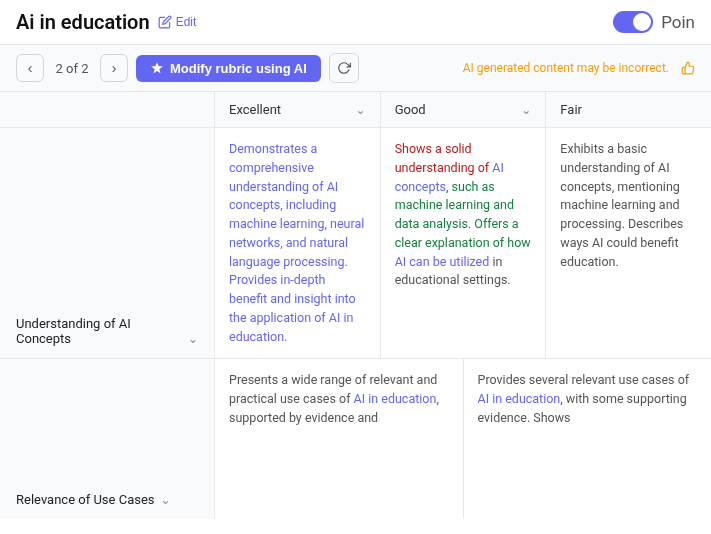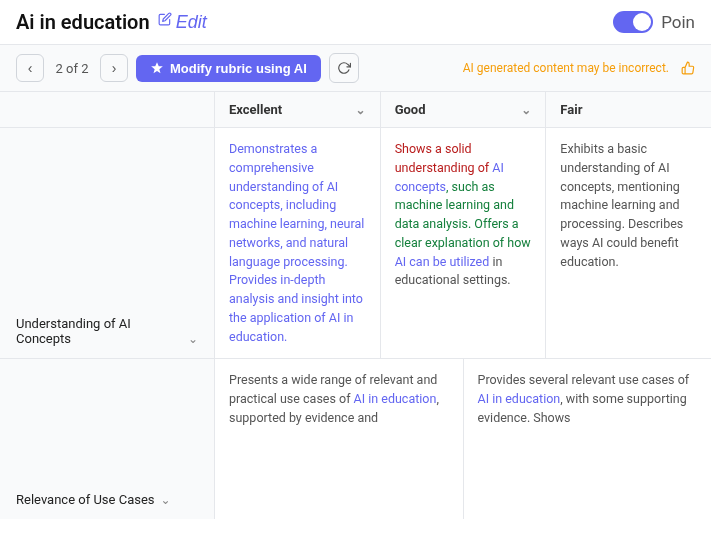--- a/index.html
+++ b/index.html
@@ -22,28 +22,27 @@
       background: #fff;
       gap: 8px;
     }
     .header-title {
       font-size: 20px;
       font-weight: 600;
       color: #111;
     }
     .edit-btn {
       display: flex;
-      align-items: flex-start;
+      align-items: center;
       gap: 4px;
       color: #6366f1;
       background: none;
       border: none;
       cursor: pointer;
-      font-size: 18px;
-      font-style: italic;
+      font-size: 12px;
     }
     .header-right {
       margin-left: auto;
       display: flex;
       align-items: center;
       gap: 8px;
     }
     .toggle-switch {
       width: 40px;
       height: 22px;
@@ -147,21 +146,21 @@
       min-width: 215px;
       flex-shrink: 0;
       padding: 10px 16px;
       font-weight: 600;
       font-size: 13px;
       border-right: 1px solid #e5e7eb;
     }
     .col-header {
       flex: 1;
       padding: 10px 14px;
-      font-weight: 700;
+      font-weight: 400;
       font-size: 13px;
       border-right: 1px solid #e5e7eb;
       display: flex;
       align-items: flex-end;
       justify-content: space-between;
       color: #333;
     }
     .col-header:last-child {
       border-right: none;
     }
@@ -270,21 +269,21 @@
       <span>Fair</span>
     </div>
   </div>
 
   <div class="table-row">
     <div class="row-label">
       <span class="row-label-text">Understanding of AI Concepts</span>
       <span class="row-chevron">⌄</span>
     </div>
     <div class="cell">
-      <span style="color:#6366f1">Demonstrates a comprehensive understanding of AI concepts, including machine learning, neural networks, and natural language processing. </span><span style="color:#6366f1">Provides in-depth analysis and insight into the application of AI in education.</span>
+      <span style="color:#6366f1">Demonstrates a comprehensive understanding of AI concepts, including machine learning, neural networks, and natural language processing. </span><span style="color:#6366f1">Provides in-depth benefit and insight into the application of AI in education.</span>
     </div>
     <div class="cell">
       <span style="color:#b91c1c">Shows a solid understanding of </span><span style="color:#6366f1">AI concepts</span><span style="color:#15803d">, such as machine learning and data analysis. Offers a clear explanation of how </span><span style="color:#6366f1">AI can be utilized</span><span style="color:#555"> in educational settings.</span>
     </div>
     <div class="cell">
       <span style="color:#555">Exhibits a basic understanding of AI concepts, mentioning machine learning and processing. Describes ways AI could benefit education.</span>
     </div>
   </div>
 
   <div class="table-row">

